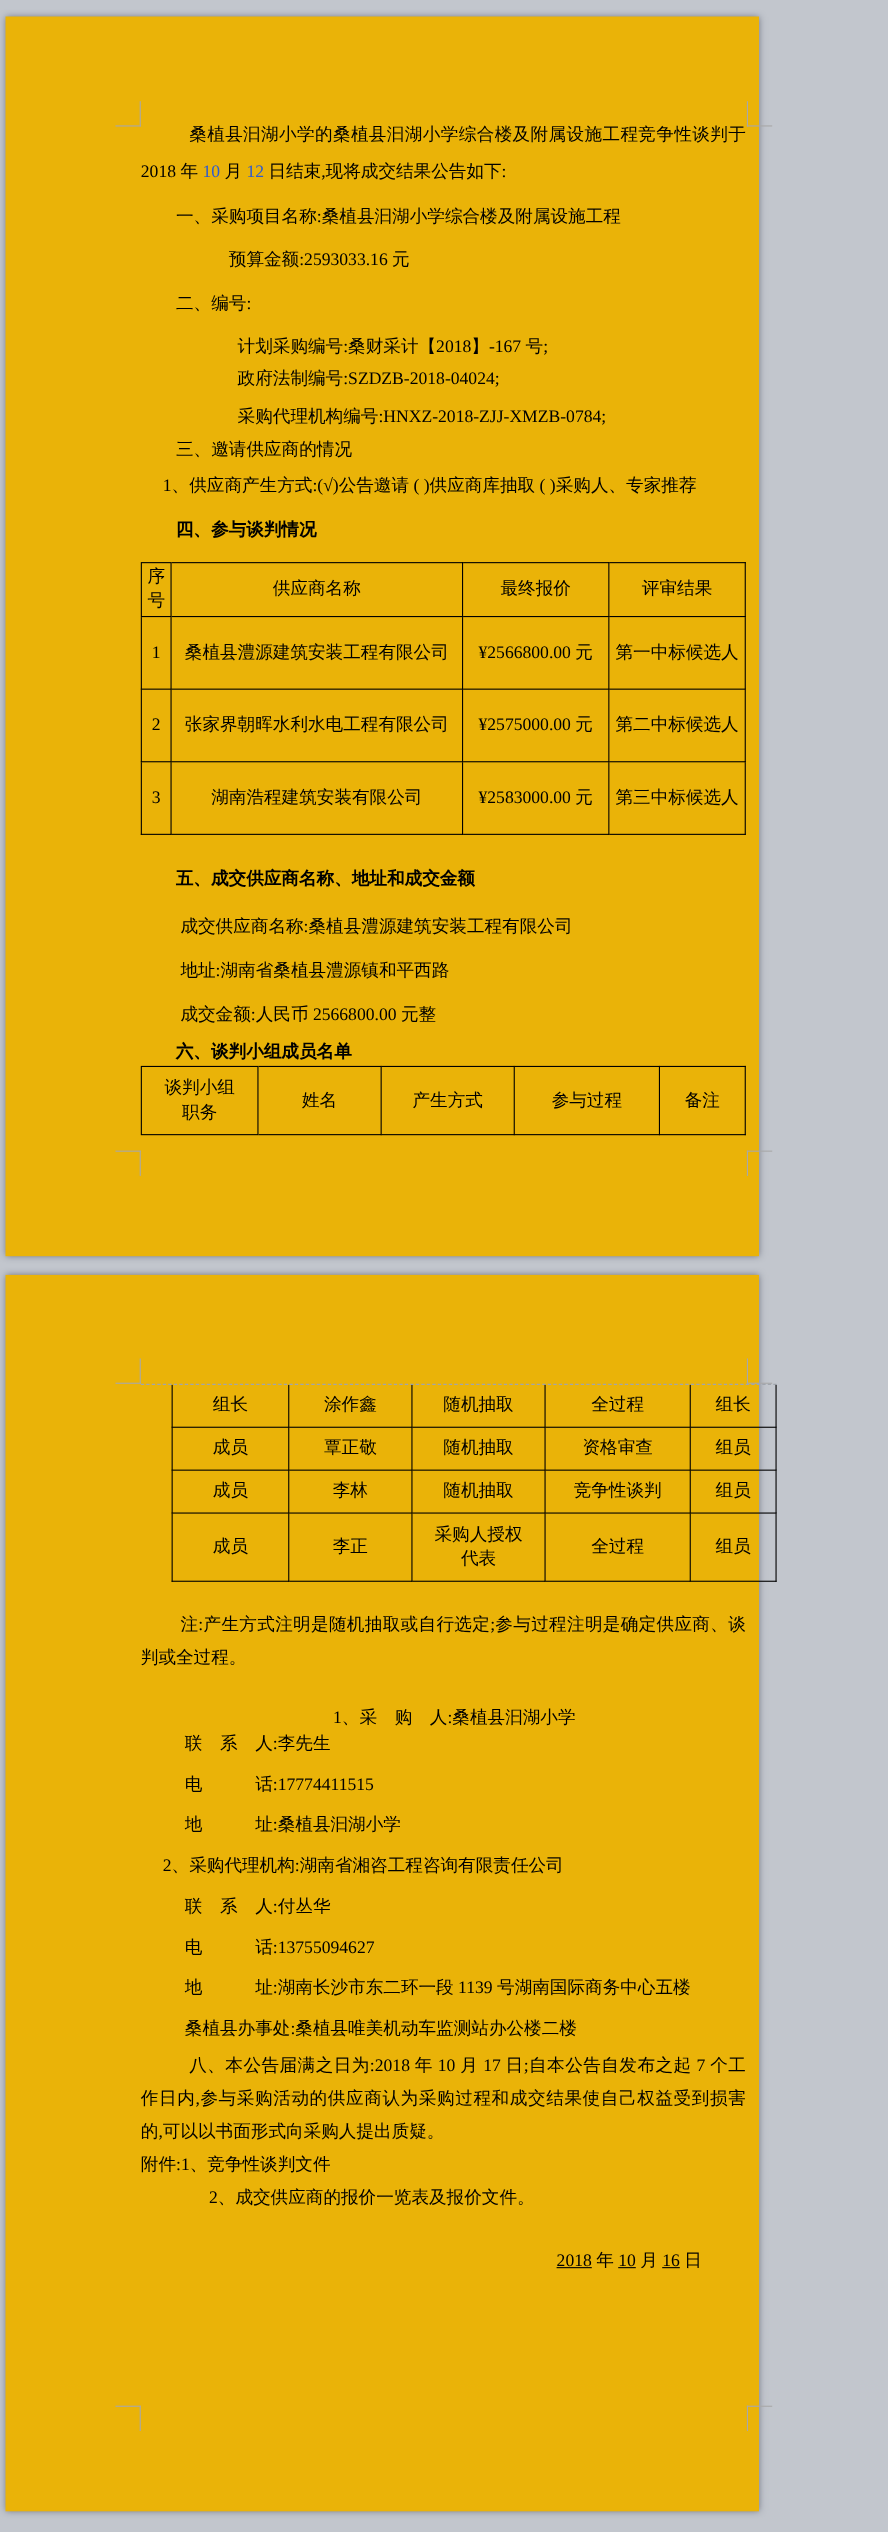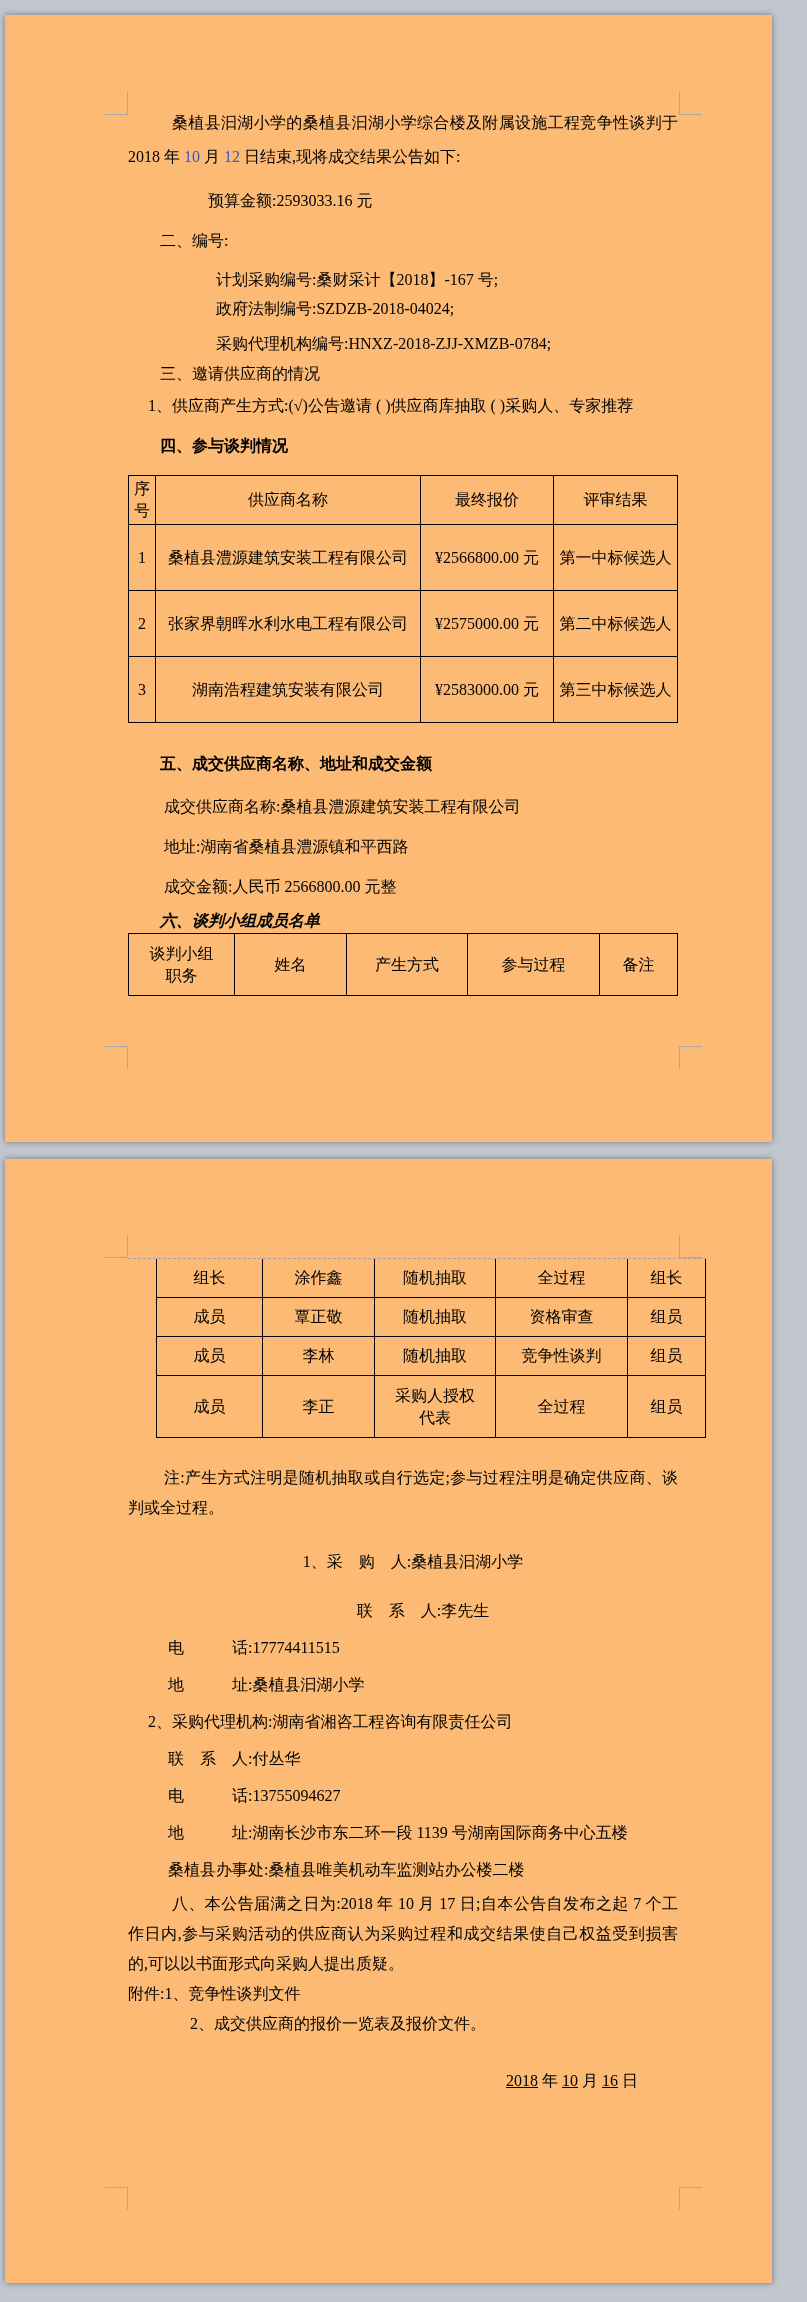--- a/index.html
+++ b/index.html
@@ -3,21 +3,21 @@
 <meta charset="utf-8">
 <style>
   html,body{margin:0;padding:0;}
   body{
     width:807px;height:2302px;position:relative;overflow:hidden;
     background:#c2c6cd;
     font-family:"Liberation Serif","DejaVu Serif",serif;
     color:#000;
   }
   .page{
-    position:absolute;left:5px;width:767px;background:#fdba74;
+    position:absolute;left:5px;width:685px;background:#eab308;
     box-shadow:0 0 6px rgba(45,50,70,.55);
   }
   #page1{top:15px;height:1127px;}
   #page2{top:1159px;height:1124px;}
   .content{position:absolute;left:123px;top:0;width:550px;}
   .para{margin:0;font-size:16px;line-height:34px;text-align:justify;}
   .line{font-size:16px;line-height:24px;white-space:nowrap;}
   .jpara{margin:0;font-size:16px;line-height:30px;text-align:justify;}
   .b{font-weight:bold;}
   .nblue{color:#2d5bd0;}
@@ -49,20 +49,21 @@
 
 <div class="page" id="page1">
   <div class="mark tl" style="left:100px;top:77px;"></div>
   <div class="mark tr" style="left:674px;top:77px;"></div>
   <div class="mark bl" style="left:100px;top:1031px;"></div>
   <div class="mark br" style="left:674px;top:1031px;"></div>
 
   <div class="content">
     <p class="para" style="margin-top:91px;text-indent:44px;"><span>桑植县汩湖小学的桑植县汩湖小学综合楼及附属设施工程竞争性谈判于 2018 年 </span><span class="nblue">10</span><span> 月 </span><span class="nblue">12</span><span> 日结束,现将成交结果公告如下:</span></p>
 
+    <div class="line" style="margin-top:12px;padding-left:32px;">一、采购项目名称:桑植县汩湖小学综合楼及附属设施工程</div>
     <div class="line" style="margin-top:15px;padding-left:80px;">预算金额:2593033.16 元</div>
     <div class="line" style="margin-top:16px;padding-left:32px;">二、编号:</div>
     <div class="line" style="margin-top:15px;padding-left:88px;">计划采购编号:桑财采计【2018】-167 号;</div>
     <div class="line" style="margin-top:5px;padding-left:88px;">政府法制编号:SZDZB-2018-04024;</div>
     <div class="line" style="margin-top:11px;padding-left:88px;">采购代理机构编号:HNXZ-2018-ZJJ-XMZB-0784;</div>
     <div class="line" style="margin-top:6px;padding-left:32px;">三、邀请供应商的情况</div>
     <div class="line" style="margin-top:8px;padding-left:20px;">1、供应商产生方式:(√)公告邀请 ( )供应商库抽取 ( )采购人、专家推荐</div>
     <div class="line b" style="margin-top:16px;padding-left:32px;">四、参与谈判情况</div>
 
     <table class="tbl topline" style="margin-top:17px;">
@@ -98,21 +99,21 @@
         <td class="al">¥2583000.00 元</td>
         <td class="al">第三中标候选人</td>
       </tr>
     </tbody>
       </table>
 
     <div class="line b" style="margin-top:29px;padding-left:32px;">五、成交供应商名称、地址和成交金额</div>
     <div class="line" style="margin-top:19px;padding-left:36px;">成交供应商名称:桑植县澧源建筑安装工程有限公司</div>
     <div class="line" style="margin-top:16px;padding-left:36px;">地址:湖南省桑植县澧源镇和平西路</div>
     <div class="line" style="margin-top:16px;padding-left:36px;">成交金额:人民币 2566800.00 元整</div>
-    <div class="line b" style="margin-top:10px;padding-left:32px;font-style:italic;">六、谈判小组成员名单</div>
+    <div class="line b" style="margin-top:10px;padding-left:32px;">六、谈判小组成员名单</div>
 
     <table class="tbl topline" style="margin-top:0;">
       <colgroup>
           <col style="width:107px">
           <col style="width:112px">
           <col style="width:121px">
           <col style="width:132px">
           <col style="width:78px">
         </colgroup>
       <tbody>
@@ -174,21 +175,21 @@
         <td>全过程</td>
         <td>组员</td>
       </tr>
     </tbody>
       </table>
 
     <p class="jpara" style="margin-top:25px;text-indent:36px;">注:产生方式注明是随机抽取或自行选定;参与过程注明是确定供应商、谈判或全过程。</p>
 
 
     <div class="line" style="margin-top:27px;padding-left:20px;text-align:center;">1、采　购　人:桑植县汩湖小学</div>
-    <div class="line" style="margin-top:25px;padding-left:40px;text-align:center;">联　系　人:李先生</div>
+    <div class="line" style="margin-top:0;padding-left:40px;">联　系　人:李先生</div>
     <div class="line" style="margin-top:13px;padding-left:40px;">电　　　话:17774411515</div>
     <div class="line" style="margin-top:13px;padding-left:40px;">地　　　址:桑植县汩湖小学</div>
     <div class="line" style="margin-top:13px;padding-left:20px;">2、采购代理机构:湖南省湘咨工程咨询有限责任公司</div>
     <div class="line" style="margin-top:13px;padding-left:40px;">联　系　人:付丛华</div>
     <div class="line" style="margin-top:13px;padding-left:40px;">电　　　话:13755094627</div>
     <div class="line" style="margin-top:13px;padding-left:40px;">地　　　址:湖南长沙市东二环一段 1139 号湖南国际商务中心五楼</div>
     <div class="line" style="margin-top:13px;padding-left:40px;">桑植县办事处:桑植县唯美机动车监测站办公楼二楼</div>
 
     <p class="jpara" style="margin-top:7px;text-indent:44px;">八、本公告届满之日为:2018 年 10 月 17 日;自本公告自发布之起 7 个工作日内,参与采购活动的供应商认为采购过程和成交结果使自己权益受到损害的,可以以书面形式向采购人提出质疑。</p>
 

